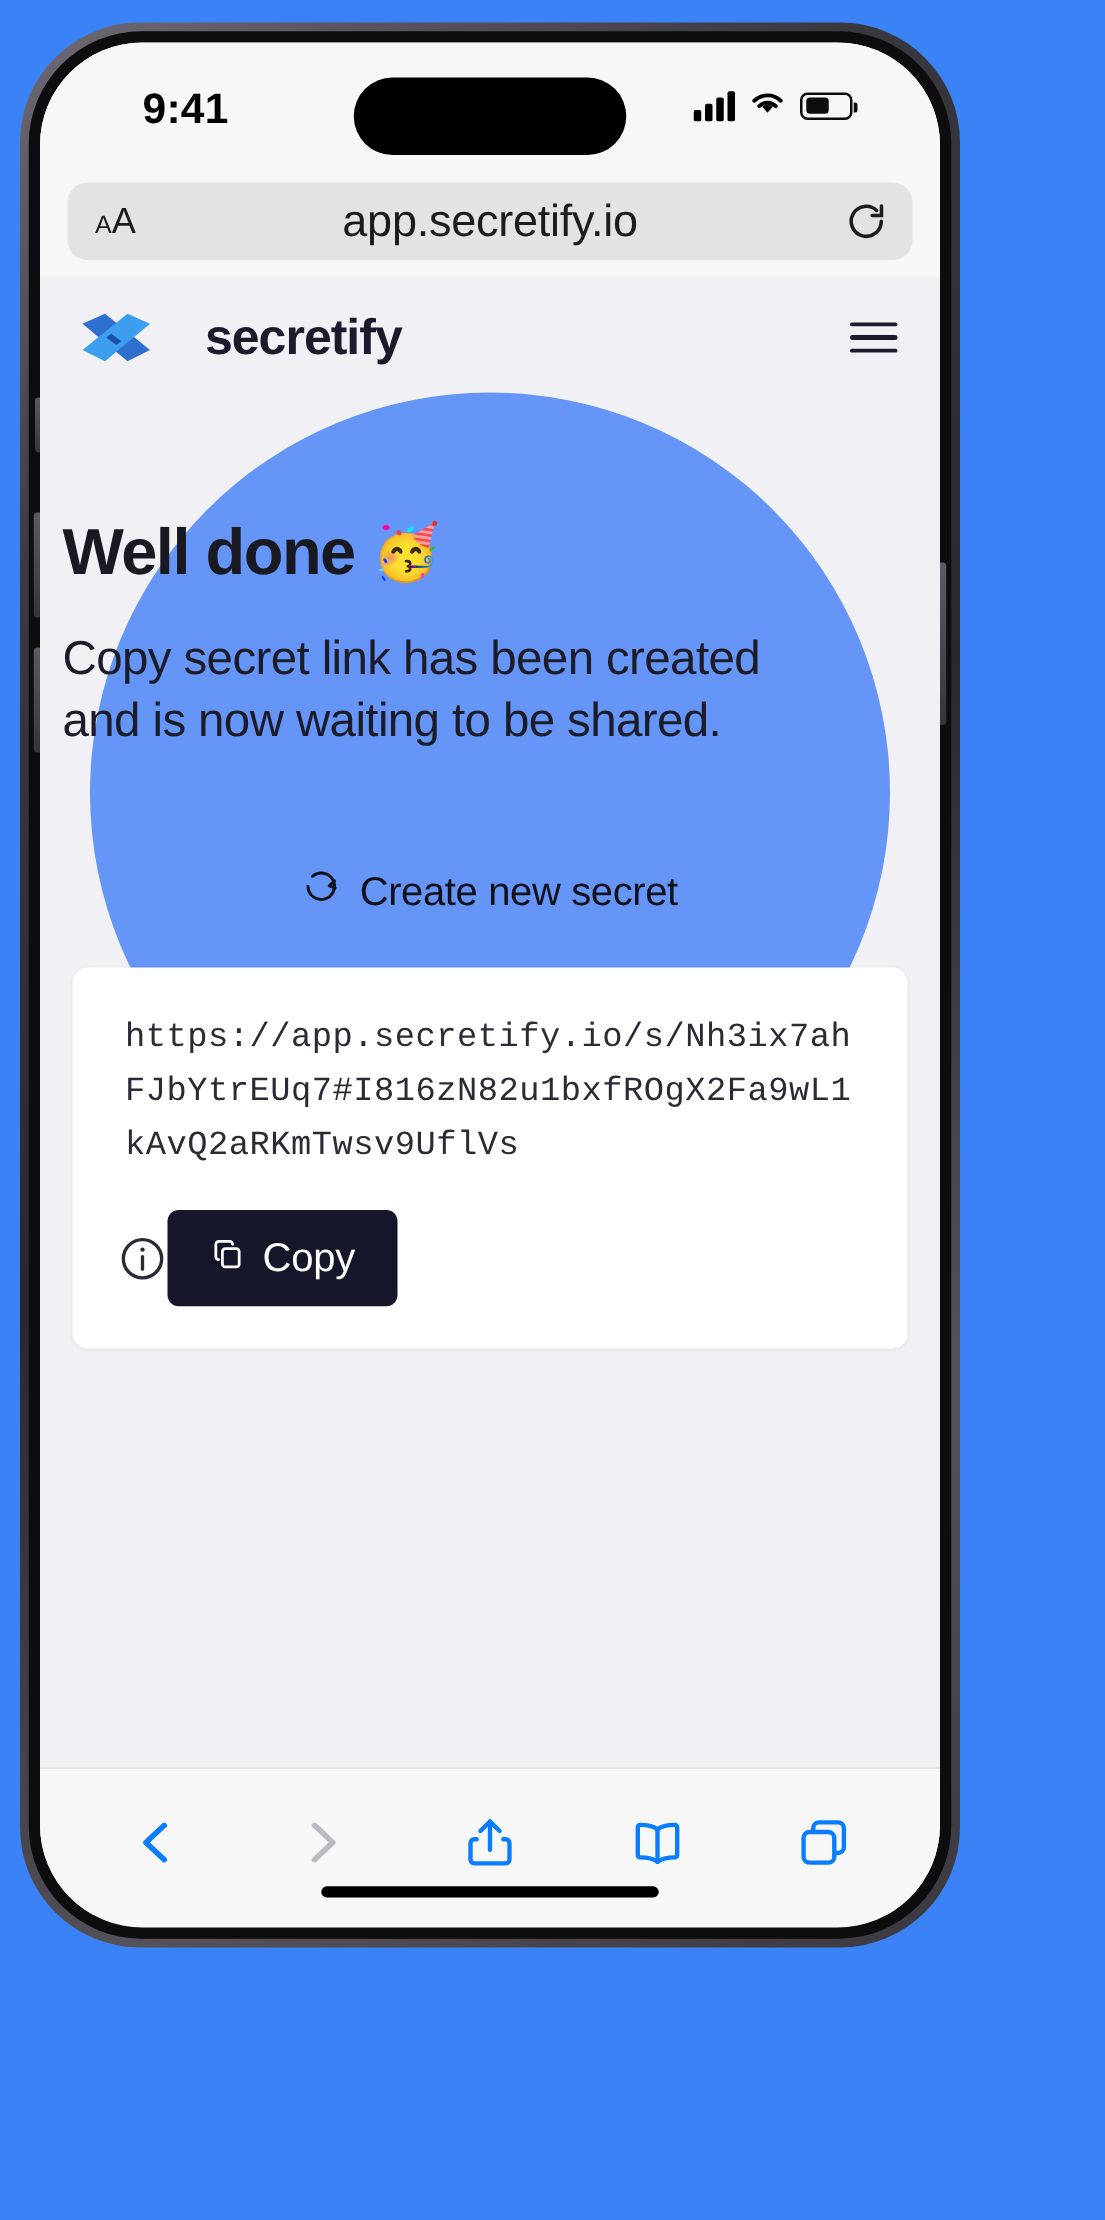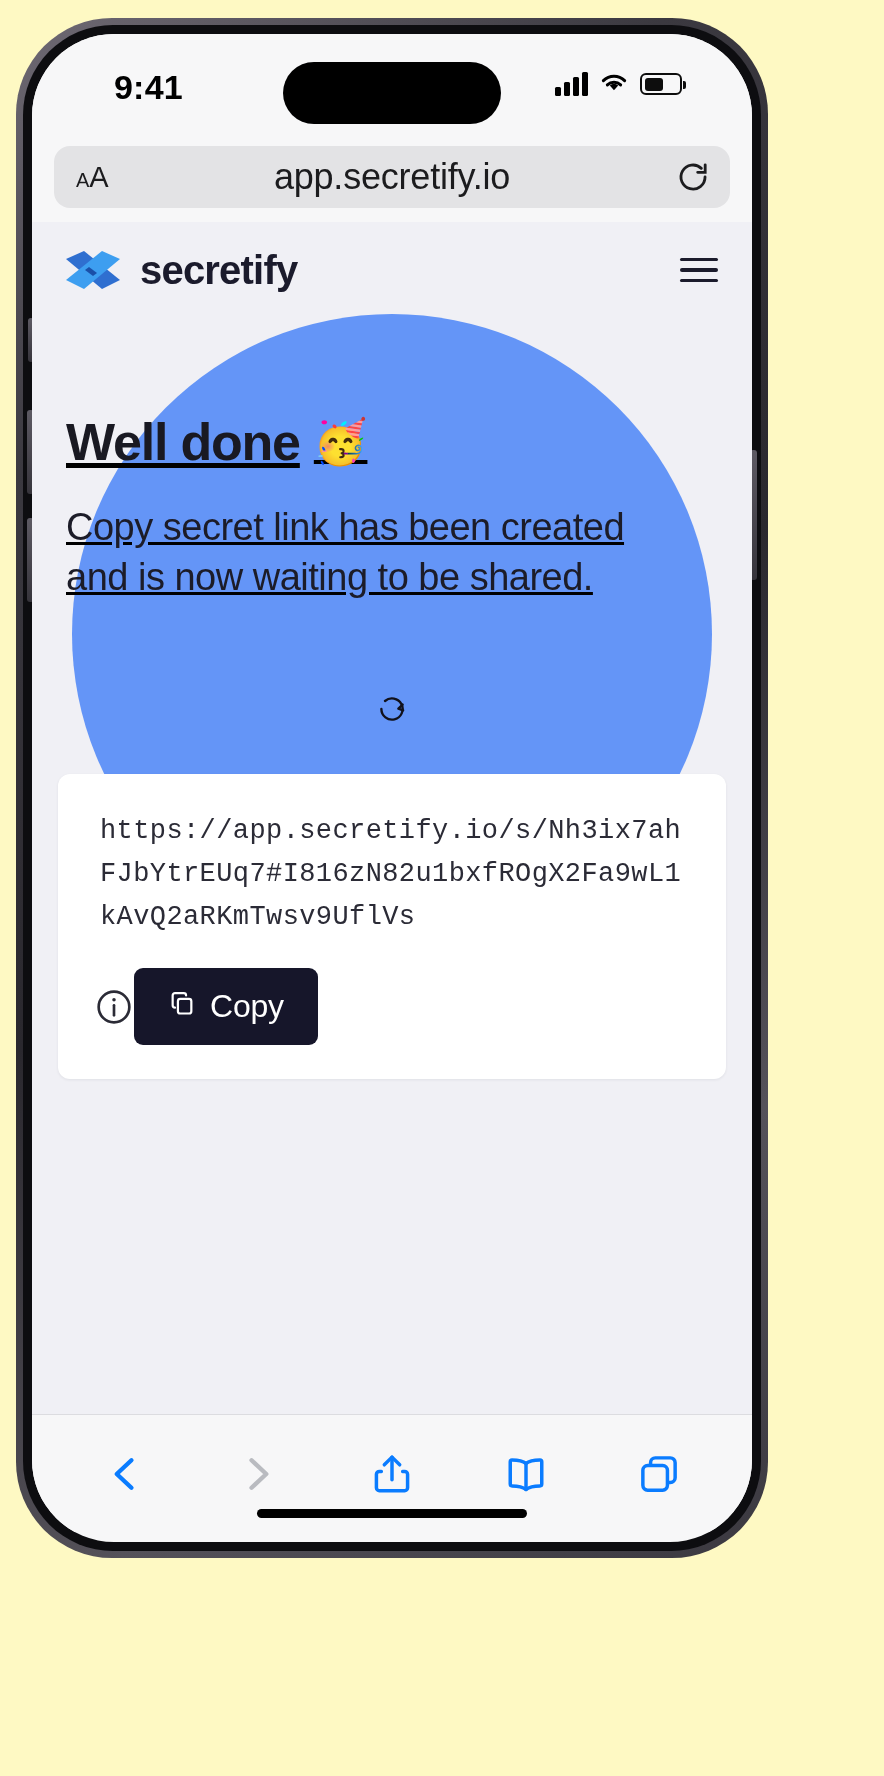--- a/index.html
+++ b/index.html
@@ -2,21 +2,21 @@
 <html><head>
 <meta charset="utf-8">
 <style>
   * { box-sizing: border-box; margin: 0; padding: 0; }
   html, body {
     width: 884px; height: 1776px;
     background: #000;
     font-family: "Liberation Sans", sans-serif;
     overflow: hidden;
   }
-  .stage { position: relative; width: 884px; height: 1776px; background: #fef9c3; }
+  .stage { position: relative; width: 884px; height: 1776px; background: #3b82f6; }
 
   
   .device-outer {
     position: absolute; left: 16px; top: 18px;
     width: 752px; height: 1540px;
     border-radius: 96px;
     background: linear-gradient(145deg,#6f6a74 0%,#3b3940 22%,#2a282e 50%,#55525a 78%,#3a383f 100%);
     padding: 7px;
   }
   .device-mid {
@@ -98,26 +98,26 @@
     border-radius: 50%; background: #6495f7;
   }
   .page-header {
     position: relative; z-index: 3;
     display: flex; align-items: center; justify-content: space-between;
     padding: 24px 30px 0 30px;
   }
   .brand { display: flex; align-items: center; gap: 16px; }
   .brand-mark { width: 62px; height: 48px; }
   .brand-name {
-    font-size: 40px; font-weight: 700; color: #1b1b2c; letter-spacing: -0.8px;
+    font-size: 40px; font-weight: 700; color: #1b1b2c; letter-spacing: -0.8px; margin-left: 24px;
   }
   .hamburger { display:flex; flex-direction:column; gap:7px; padding: 8px 4px; }
   .hamburger span { display:block; width: 38px; height: 3.5px; background:#1b1b2c; border-radius:2px; }
 
-  .hero { position: relative; z-index: 3; padding: 0 34px; text-decoration: underline; }
+  .hero { position: relative; z-index: 3; padding: 0 18px; }
   .hero h1 {
     margin-top: 118px;
     font-size: 52px; font-weight: 700; color: #191922; letter-spacing: -1.2px;
     display: flex; align-items: center; gap: 14px;
   }
   .hero h1 .emoji { font-size: 44px; }
   .hero p {
     margin-top: 30px;
     font-size: 38px; line-height: 1.32; color: #1c1c28; letter-spacing: -0.5px;
     max-width: 610px;
@@ -261,20 +261,21 @@
             </h1>
             <p>Copy secret link has been created and is now waiting to be shared.</p>
 
             <div class="create-link">
               <span>
                 <svg viewBox="0 0 24 24" fill="none" stroke="#11111b" stroke-width="1.9" stroke-linecap="round" stroke-linejoin="round">
                   <path d="M3.5 12a8.5 8.5 0 1 0 2.9-6.4"></path>
                   <path d="M20.5 8.5l-3.4 3.2 3.8 1.4"></path>
                 </svg>
               </span>
+              <span>Create new secret</span>
             </div>
           </div>
 
           <div class="card">
             <div class="secret-url">https://app.secretify.io/s/Nh3ix7ahFJbYtrEUq7#I816zN82u1bxfROgX2Fa9wL1kAvQ2aRKmTwsv9UflVs</div>
             <div class="card-actions">
               <span class="info-icon">
                 <svg viewBox="0 0 24 24" fill="none" stroke="#2b2b36" stroke-width="1.6">
                   <circle cx="12" cy="12" r="9.2"></circle>
                   <circle cx="12" cy="7.6" r="1.05" fill="#2b2b36" stroke="none"></circle>

